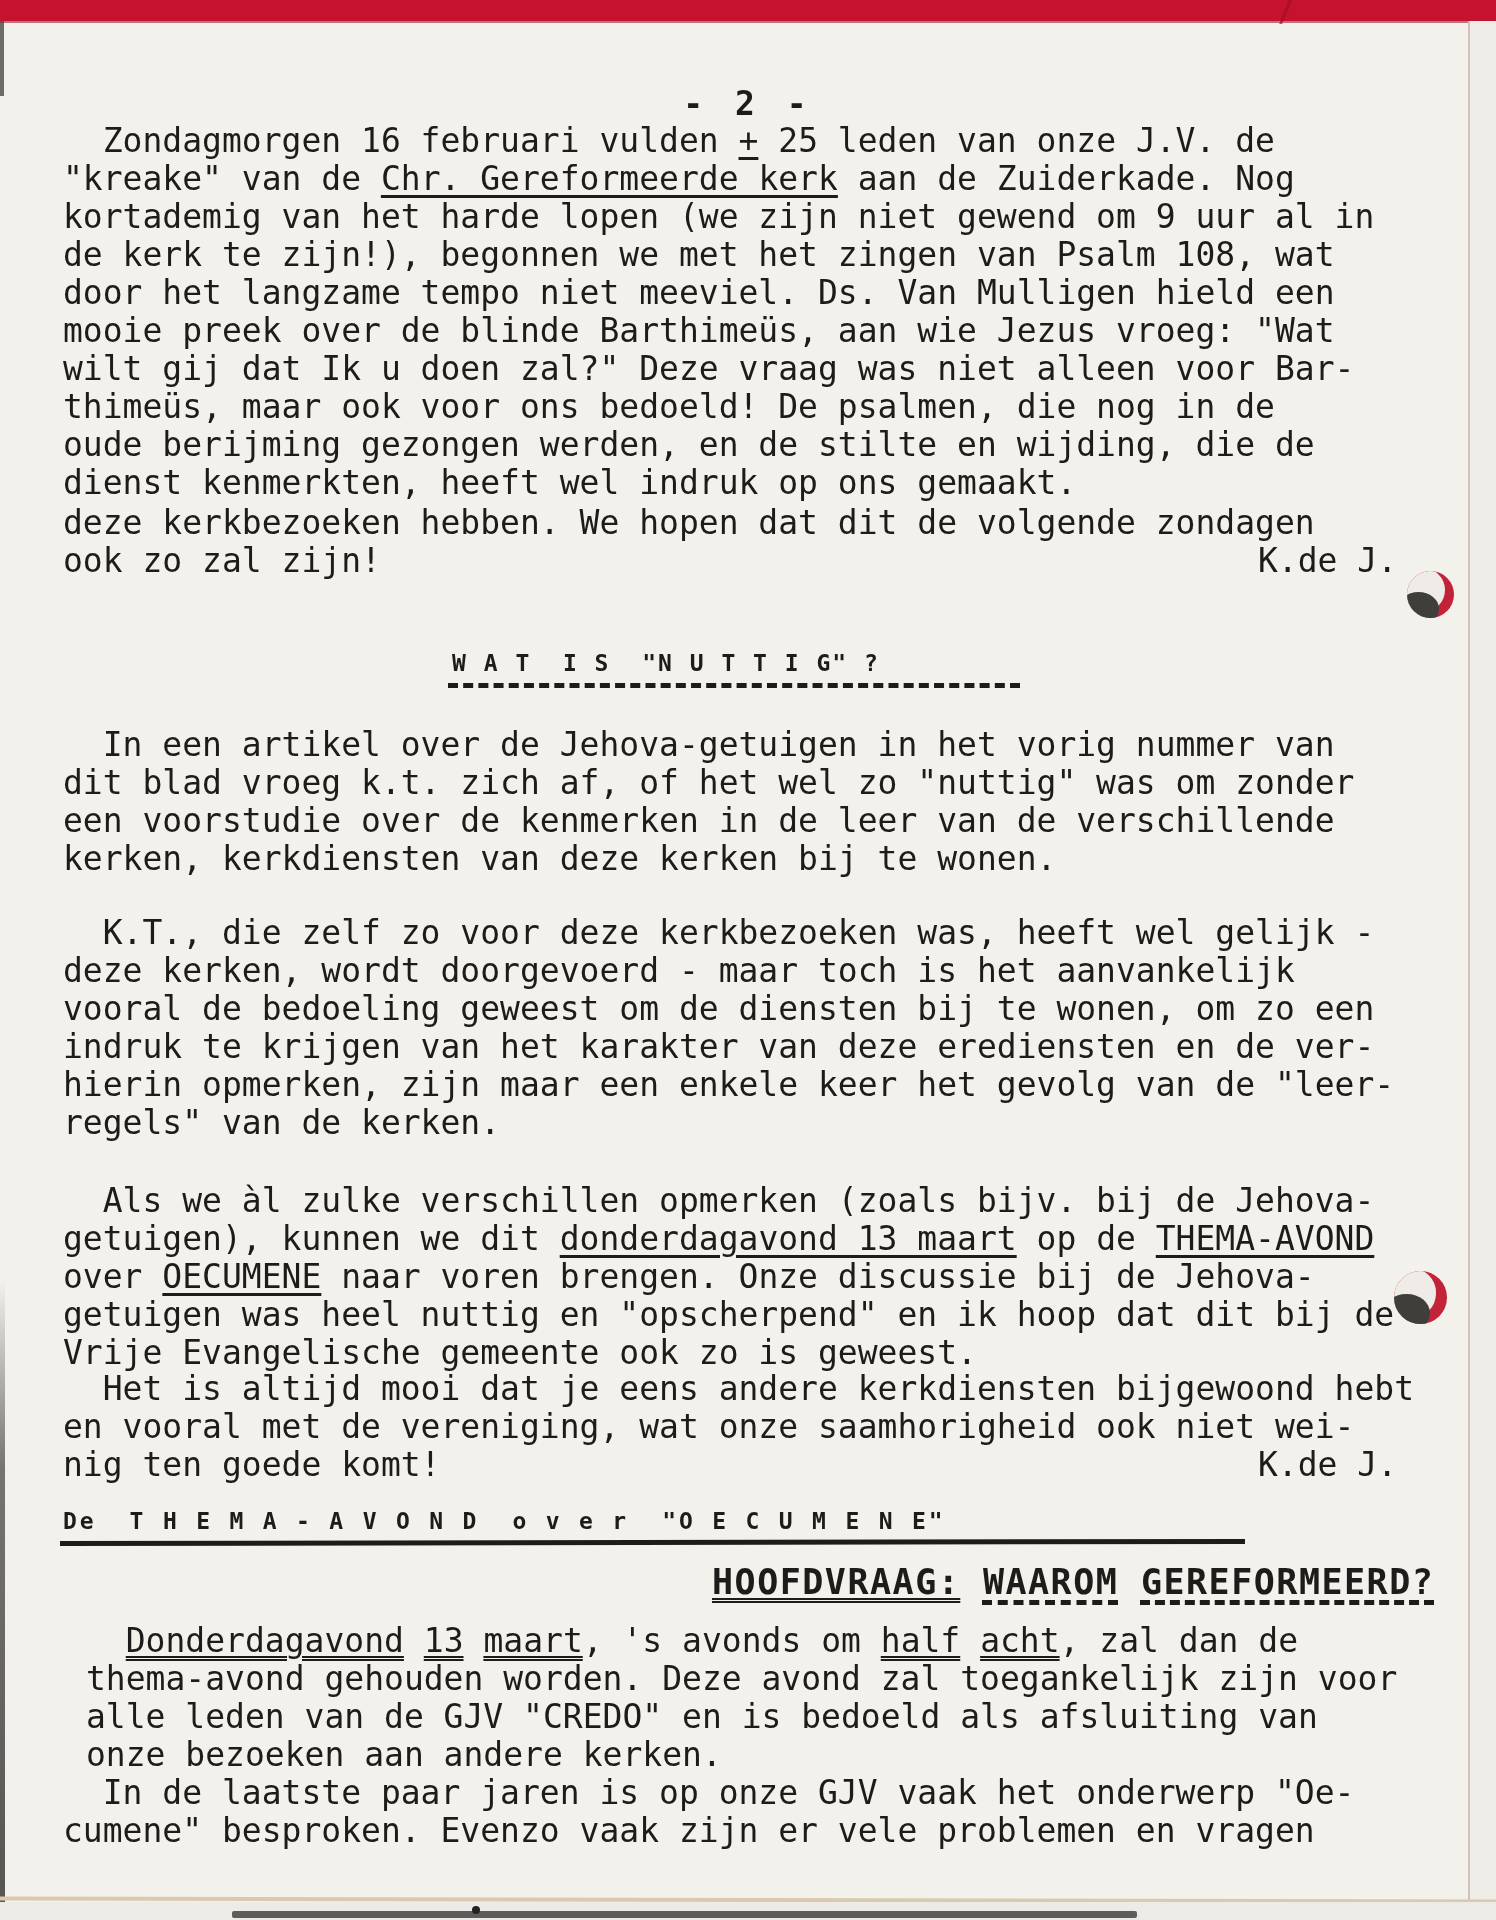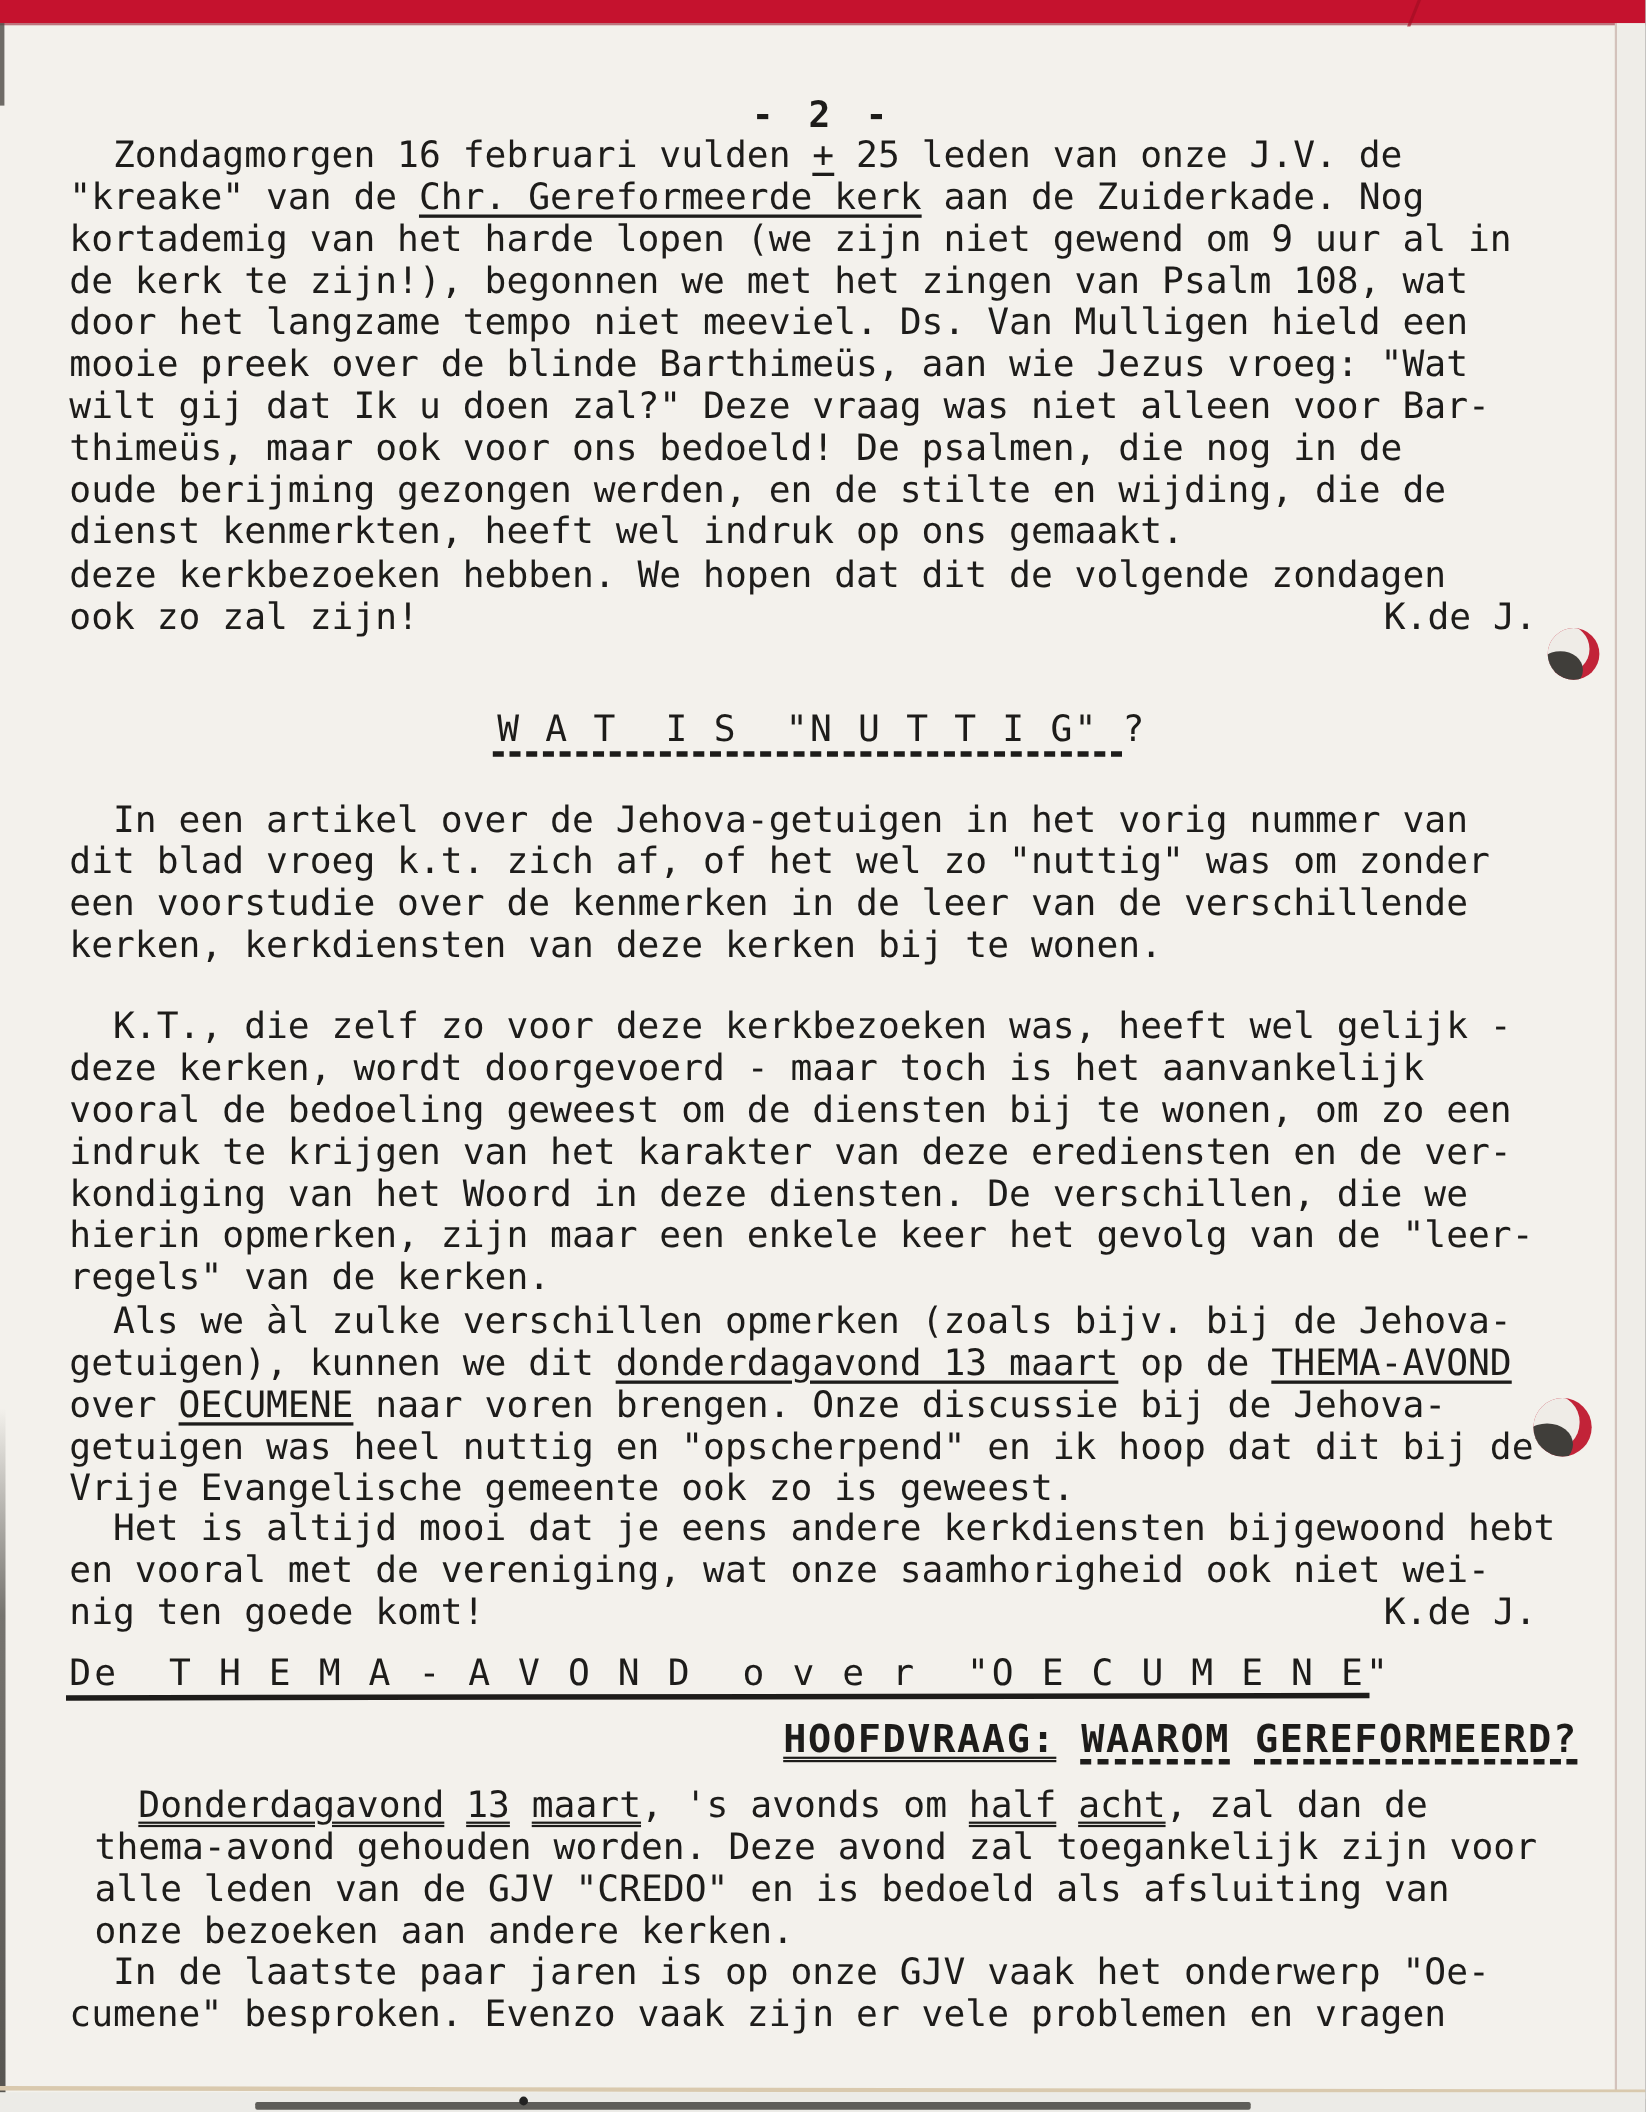--- a/index.html
+++ b/index.html
@@ -38,21 +38,21 @@
   
   .pagenum{position:absolute;left:0;top:84px;width:1496px;text-align:center;
     font-size:33px;font-weight:bold;letter-spacing:6px;}
   .para{position:absolute;left:63px;width:1390px;}
   .line{display:flex;height:38px;line-height:38px;font-size:33px;white-space:pre;}
   .line span{white-space:pre;}
   .sig{margin-left:auto;padding-right:56px;}
   .u1{text-decoration:underline;text-decoration-thickness:3px;text-underline-offset:5px;}
   .u2{text-decoration:underline;text-decoration-style:double;text-decoration-thickness:2px;text-underline-offset:4px;}
   .ud{text-decoration:underline;text-decoration-style:dashed;text-decoration-thickness:5px;text-underline-offset:6px;}
-  .heading{position:absolute;font-weight:normal;font-size:33px;line-height:38px;white-space:pre;}
+  .heading{position:absolute;font-weight:bold;font-size:23px;line-height:38px;white-space:pre;}
   .h1-dash{position:absolute;left:448px;top:683px;width:572px;height:0;border-top:5px dashed var(--ink);}
   .h2-rule{position:absolute;left:60px;top:1540px;width:1185px;height:5px;background:var(--ink);transform:rotate(-.1deg);}
   .subheading{position:absolute;left:712px;top:1562px;font-weight:bold;font-size:35px;line-height:40px;white-space:pre;letter-spacing:1.5px;}
 </style>
 </head>
 <body>
 
 <div class="page">
 
   <div class="top-bar"></div>
@@ -92,21 +92,20 @@
         <div class="line"><span>  In een artikel over de Jehova-getuigen in het vorig nummer van</span></div>
         <div class="line"><span>dit blad vroeg k.t. zich af, of het wel zo "nuttig" was om zonder</span></div>
         <div class="line"><span>een voorstudie over de kenmerken in de leer van de verschillende</span></div>
         <div class="line"><span>kerken, kerkdiensten van deze kerken bij te wonen.</span></div>
       </div>
       <div class="para" style="top: 914px;">
         <div class="line"><span>  K.T., die zelf zo voor deze kerkbezoeken was, heeft wel gelijk -</span></div>
         <div class="line"><span>deze kerken, wordt doorgevoerd - maar toch is het aanvankelijk</span></div>
         <div class="line"><span>vooral de bedoeling geweest om de diensten bij te wonen, om zo een</span></div>
         <div class="line"><span>indruk te krijgen van het karakter van deze erediensten en de ver-</span></div>
-        <div class="line"><span>kondiging van het Woord in deze diensten. De verschillen, die we</span></div>
         <div class="line"><span>hierin opmerken, zijn maar een enkele keer het gevolg van de "leer-</span></div>
         <div class="line"><span>regels" van de kerken.</span></div>
       </div>
       <div class="para" style="top: 1182px;">
         <div class="line"><span>  Als we àl zulke verschillen opmerken (zoals bijv. bij de Jehova-</span></div>
         <div class="line"><span>getuigen), kunnen we dit </span><span class="u1">donderdagavond 13 maart</span><span> op de </span><span class="u1">THEMA-AVOND</span></div>
         <div class="line"><span>over </span><span class="u1">OECUMENE</span><span> naar voren brengen. Onze discussie bij de Jehova-</span></div>
         <div class="line"><span>getuigen was heel nuttig en "opscherpend" en ik hoop dat dit bij de</span></div>
         <div class="line"><span>Vrije Evangelische gemeente ook zo is geweest.</span></div>
       </div>

